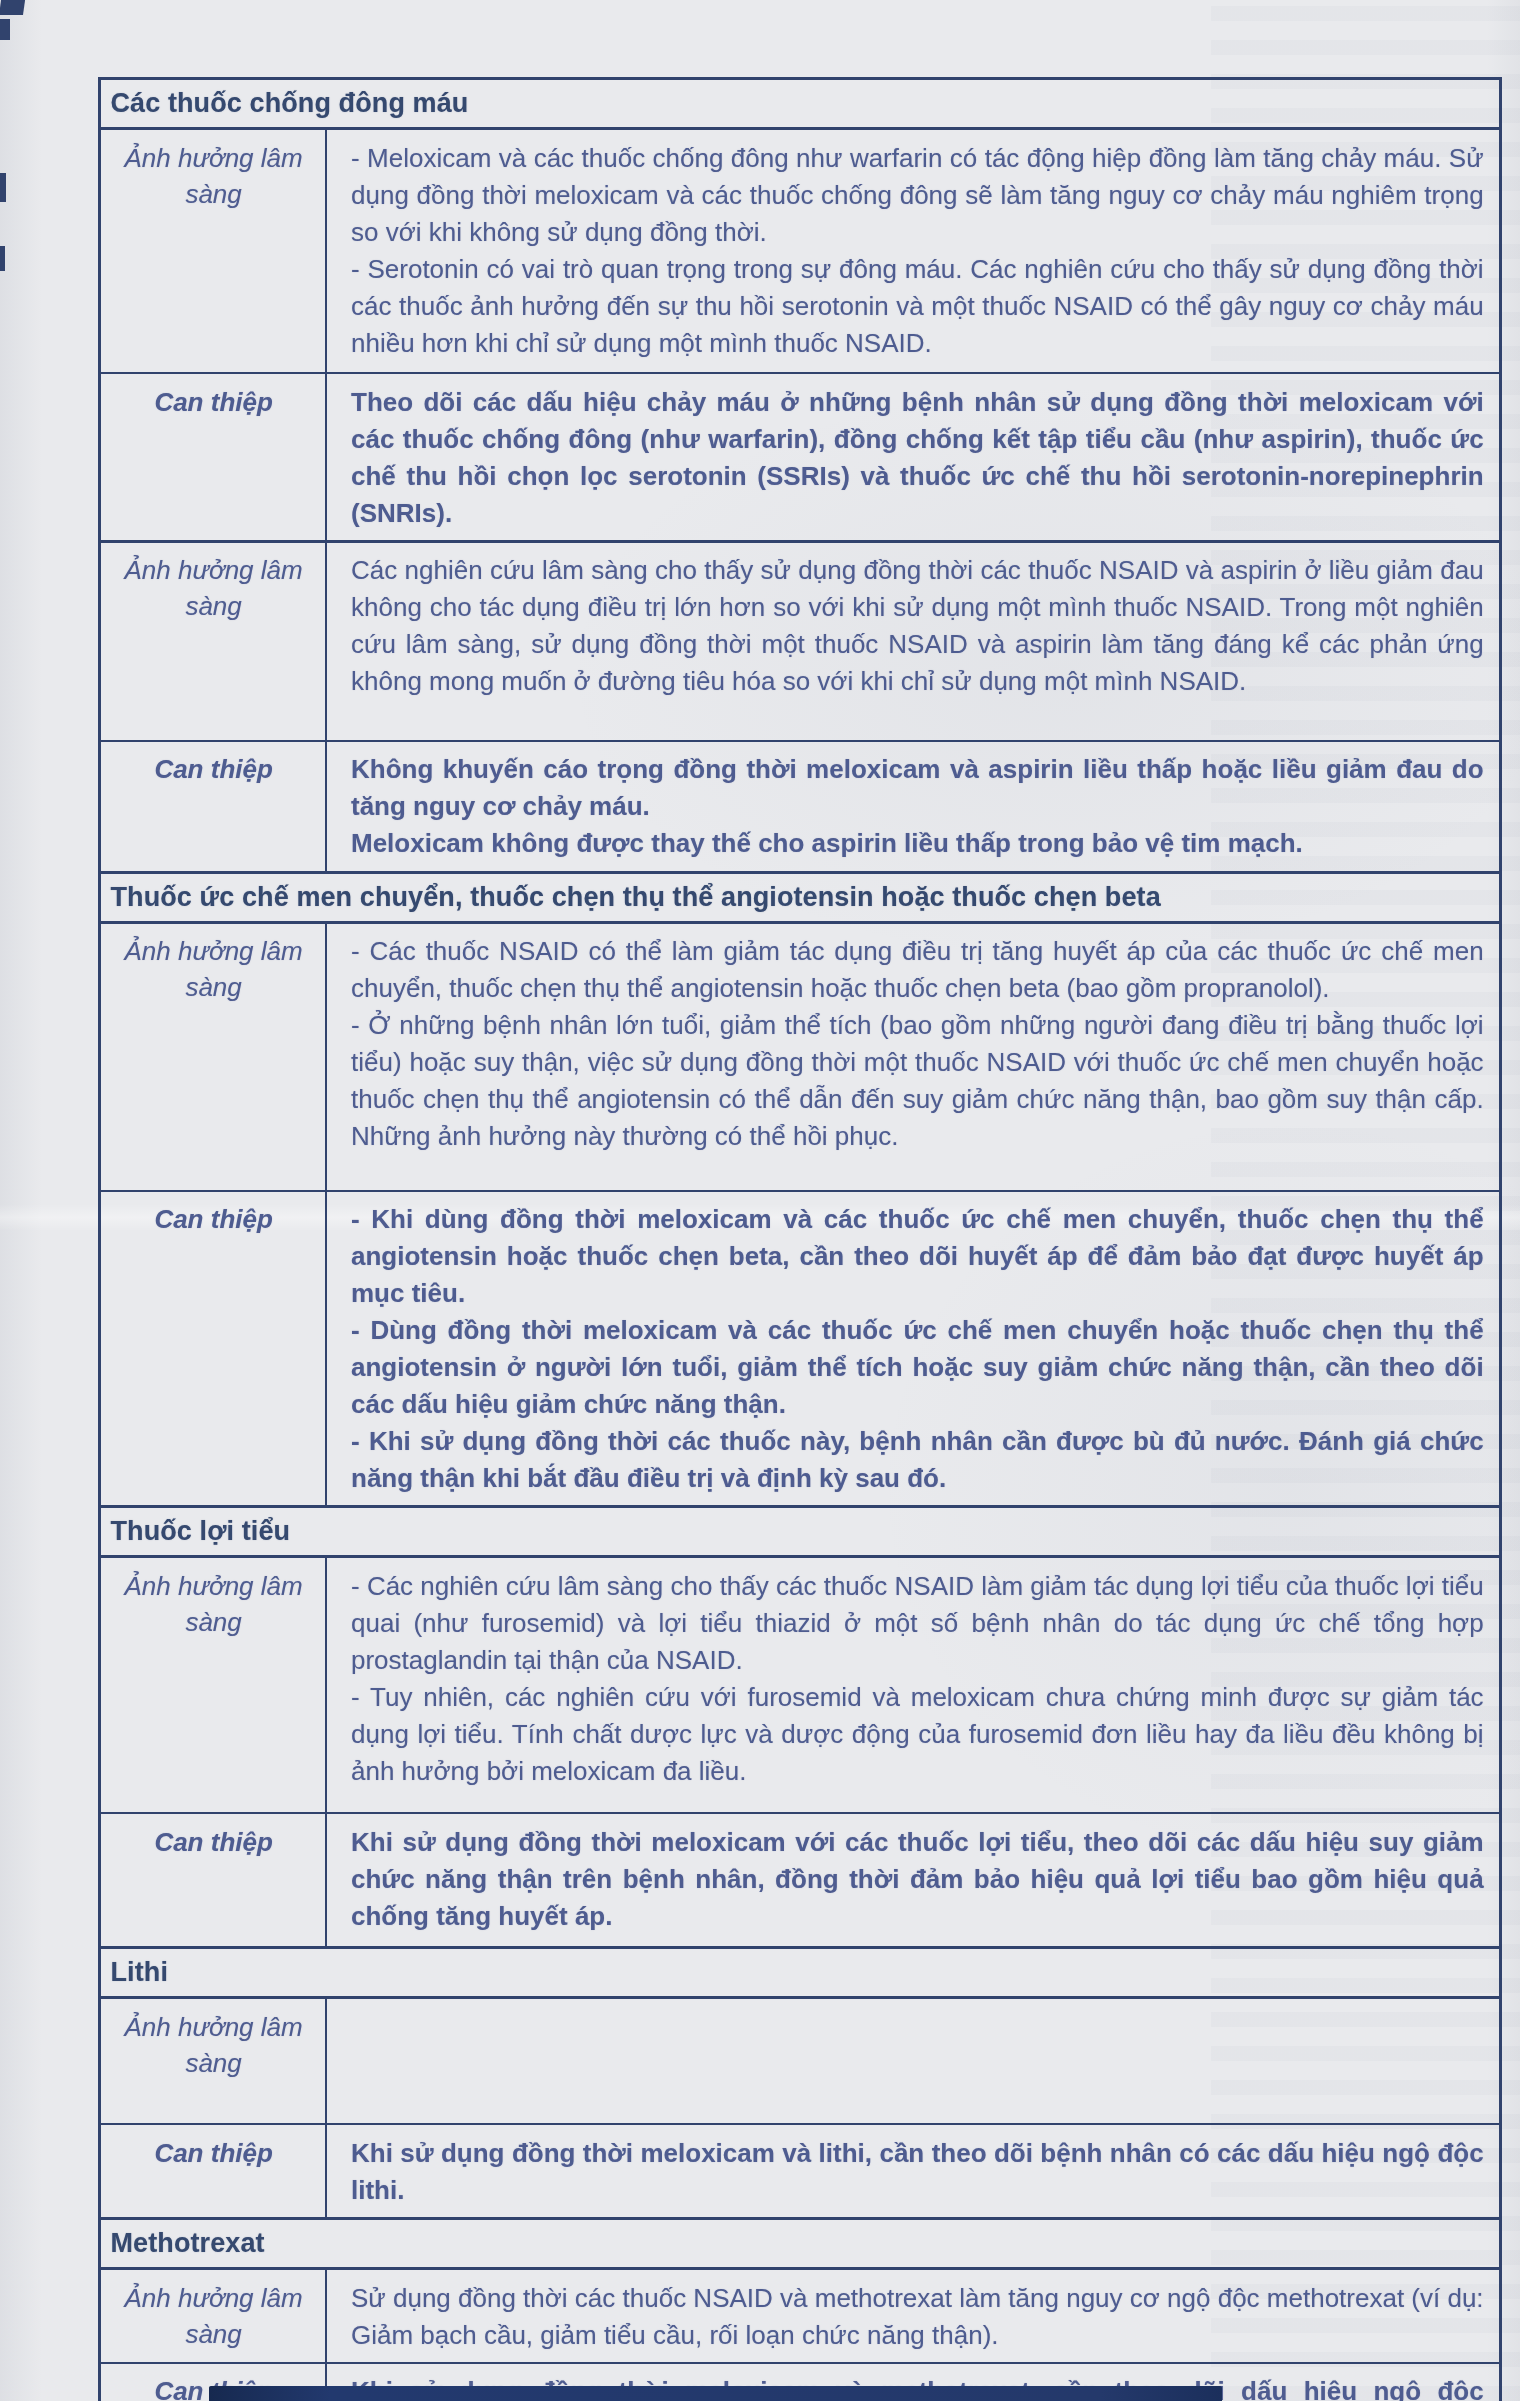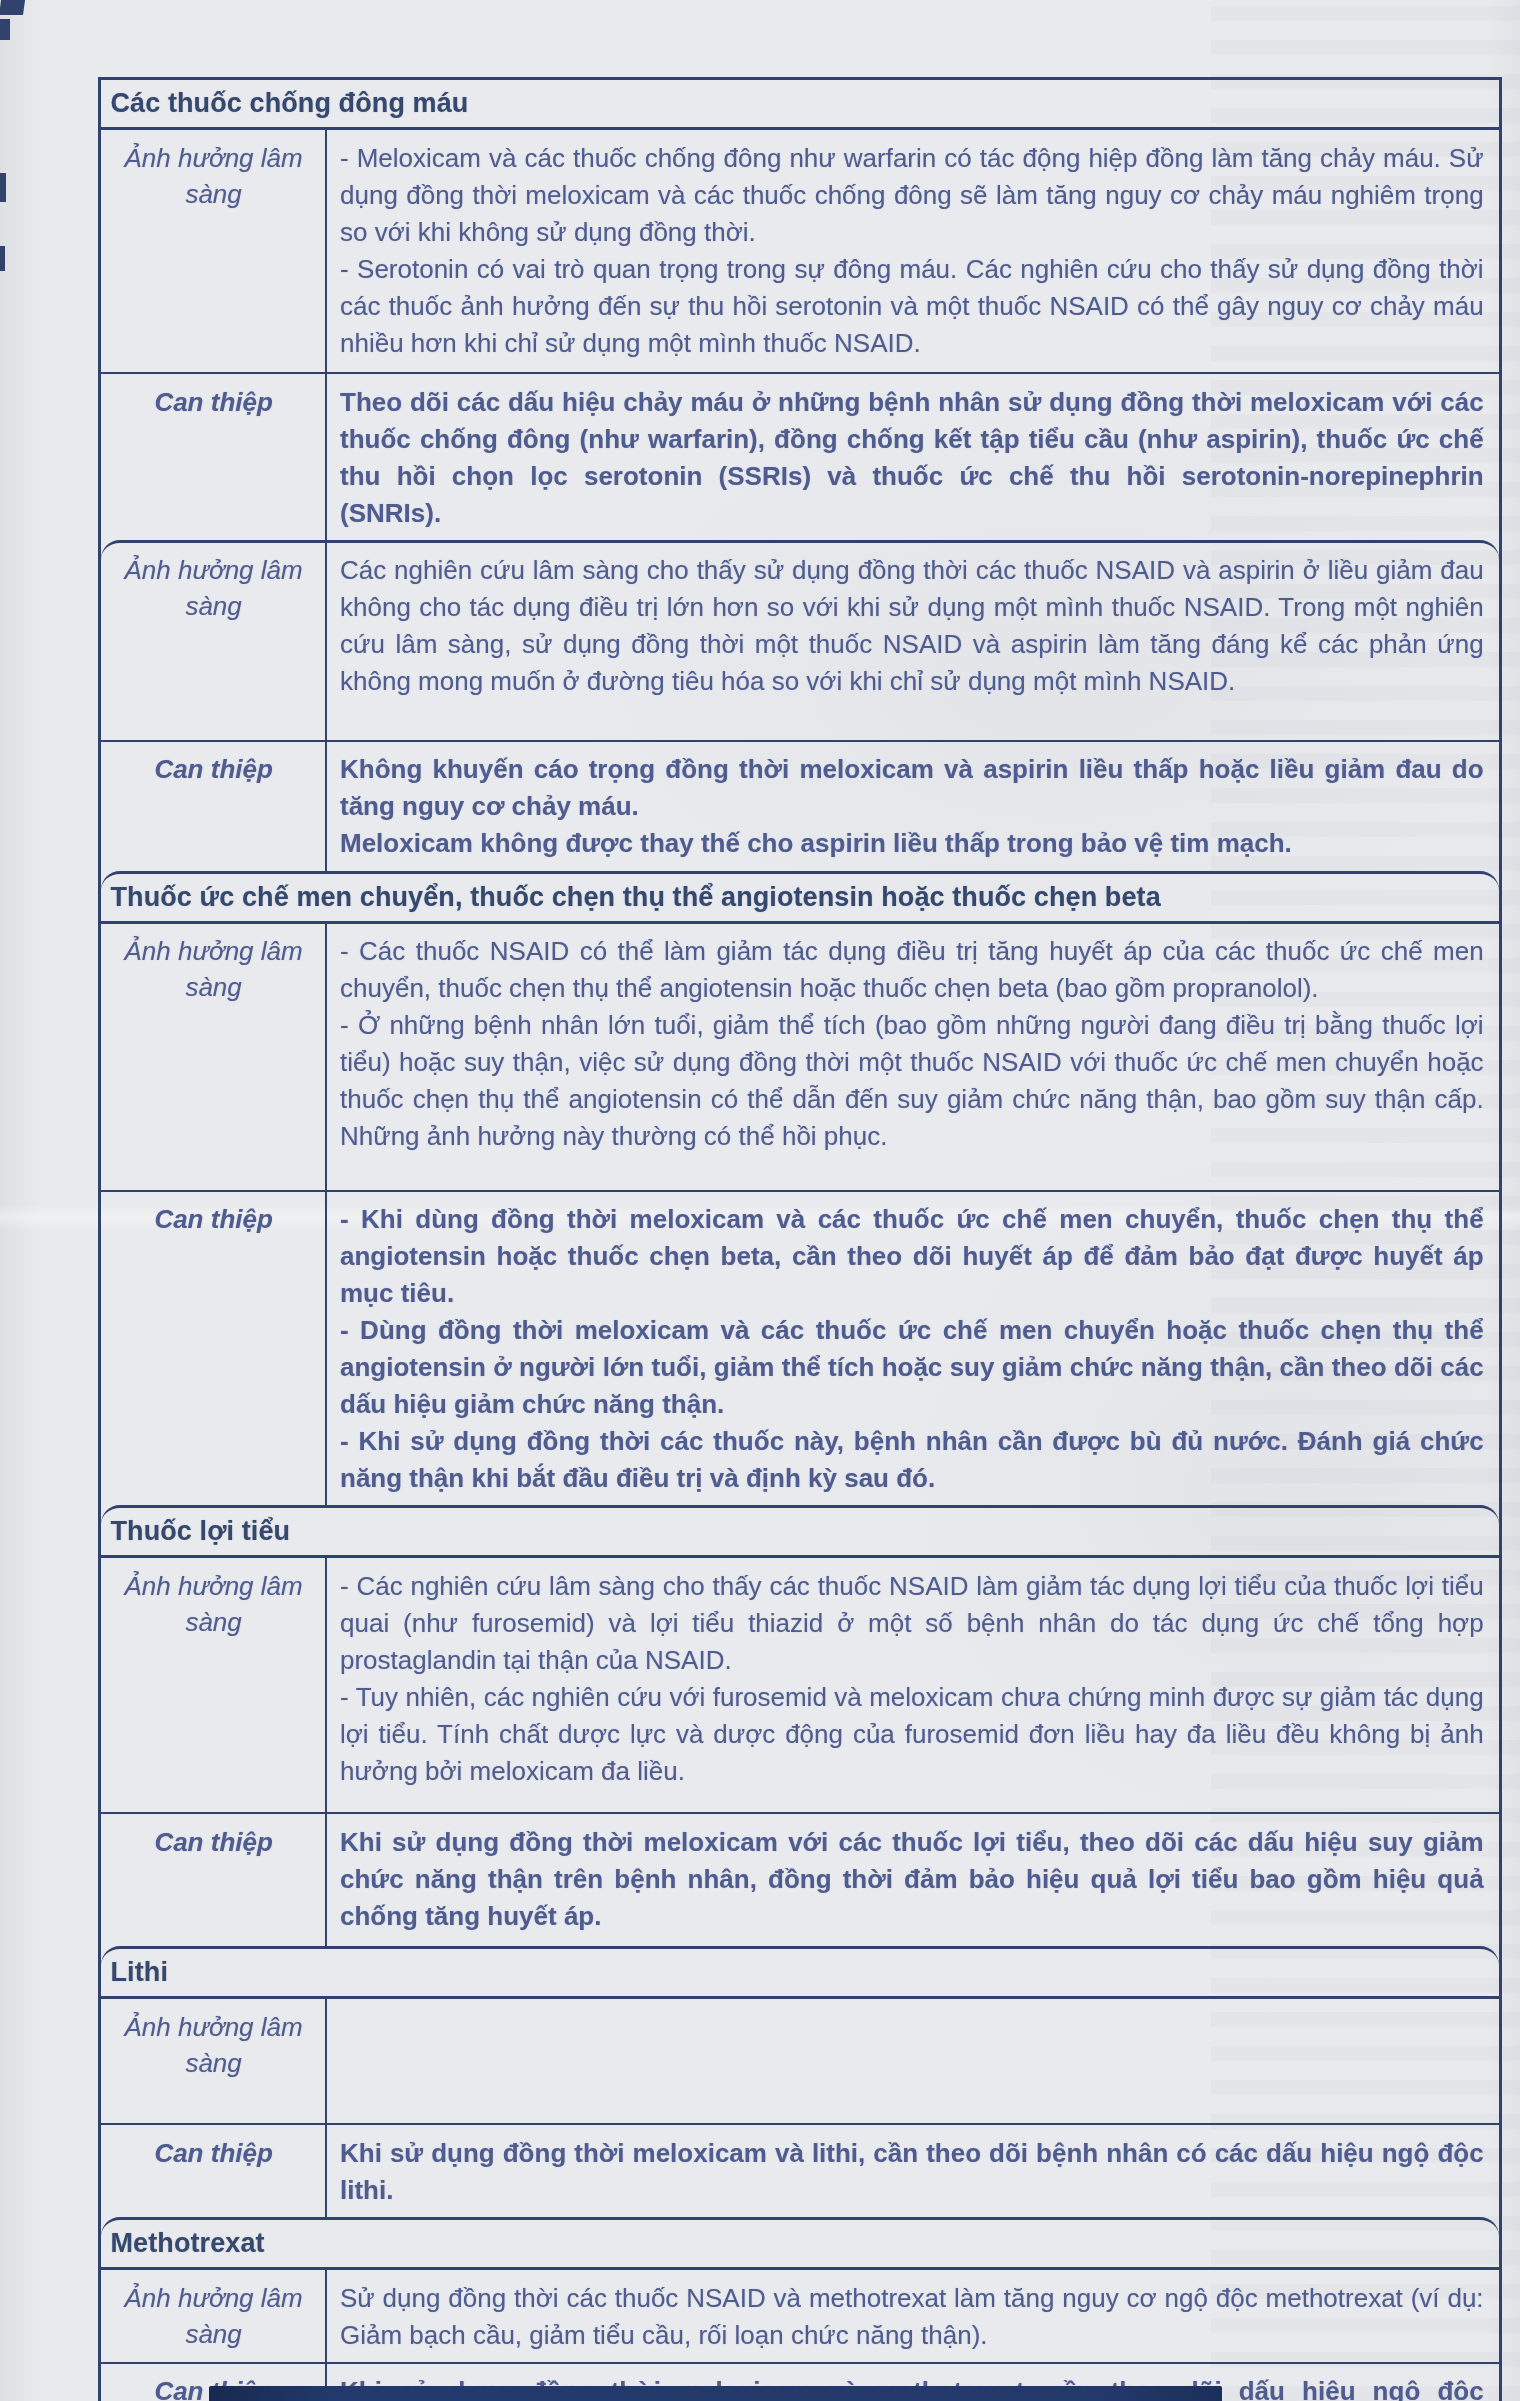--- a/index.html
+++ b/index.html
@@ -28,21 +28,21 @@
     position:absolute;top:0;right:0;width:309px;height:2401px;
     background:repeating-linear-gradient(0deg, rgba(110,120,145,.045) 0 15.4px, rgba(110,120,145,0) 15.4px 34px);
     pointer-events:none;
   }
   .tbl{
     position:absolute;left:98px;top:77px;width:1404px;
     border:3px solid var(--line);
     box-sizing:border-box;
     color:var(--ink);
   }
-  .sec{box-sizing:border-box;border-radius:19px;}
+  .sec{box-sizing:border-box;}
   .sec:not(:first-child){border-top:3px solid var(--line);}
   .sec-title{
     box-sizing:border-box;
     min-height:50px;
     display:flex;align-items:center;
     padding:3.6px 9.5px 3.6px 9.5px;
     font-size:27px;font-weight:bold;letter-spacing:0.1px;
     color:var(--head);
     border-bottom:3px solid var(--line);
     text-shadow:0 0 1.2px rgba(49,67,109,.35);
@@ -58,20 +58,21 @@
     font-style:italic;font-size:26px;line-height:36px;
     text-shadow:0 0 1.2px rgba(78,92,144,.30);
     text-align:center;
   }
   .cell.content{
     padding:9.5px 15.4px 8.3px 13px;
     font-size:26px;line-height:37px;
     white-space:pre-line;
     text-align:justify;
     text-shadow:0 0 1.2px rgba(78,92,144,.30);
+    margin-left:11px;
   }
   
   .artifact{position:absolute;background:var(--line);pointer-events:none;}
   .corner-1{left:0;top:0;width:24px;height:15.4px;transform:skewX(-8deg);}
   .corner-2{left:0;top:19px;width:9.5px;height:21.4px;}
   .edge-1{left:0;top:173px;width:6px;height:28.5px;}
   .edge-2{left:0;top:246px;width:4.8px;height:25px;}
   .bottom-bar{
     left:209px;top:2386px;width:1013px;height:15.4px;
     background:linear-gradient(90deg,#16294f,#22396e 12%,#24396b 88%,#1b2f5c);

